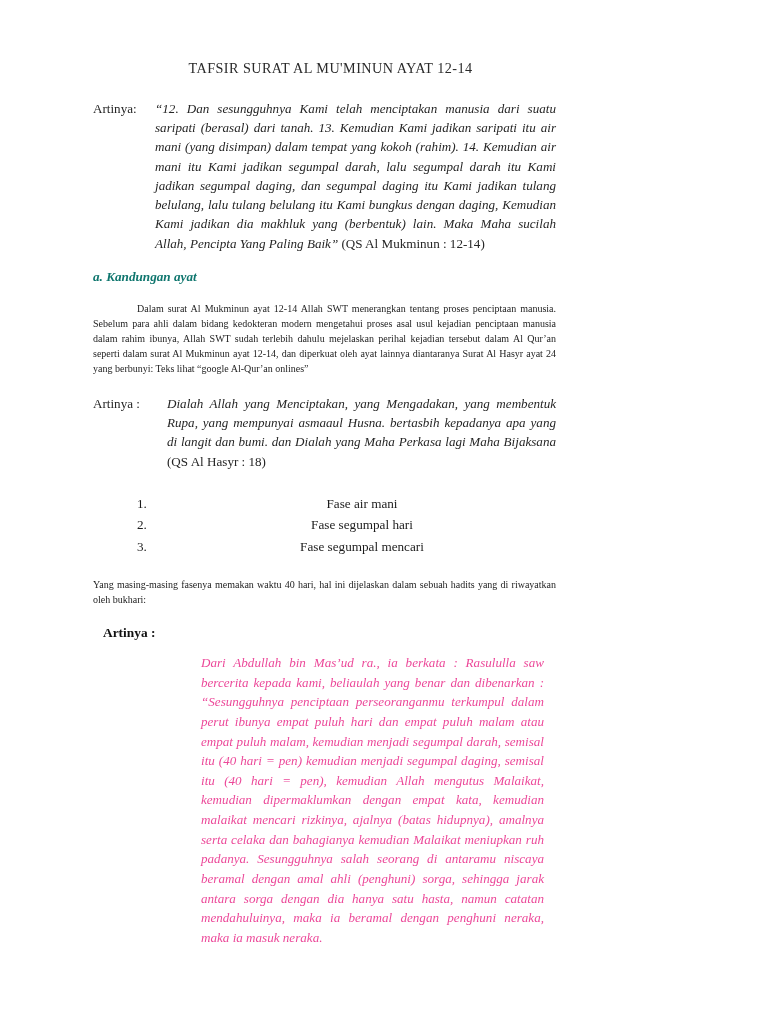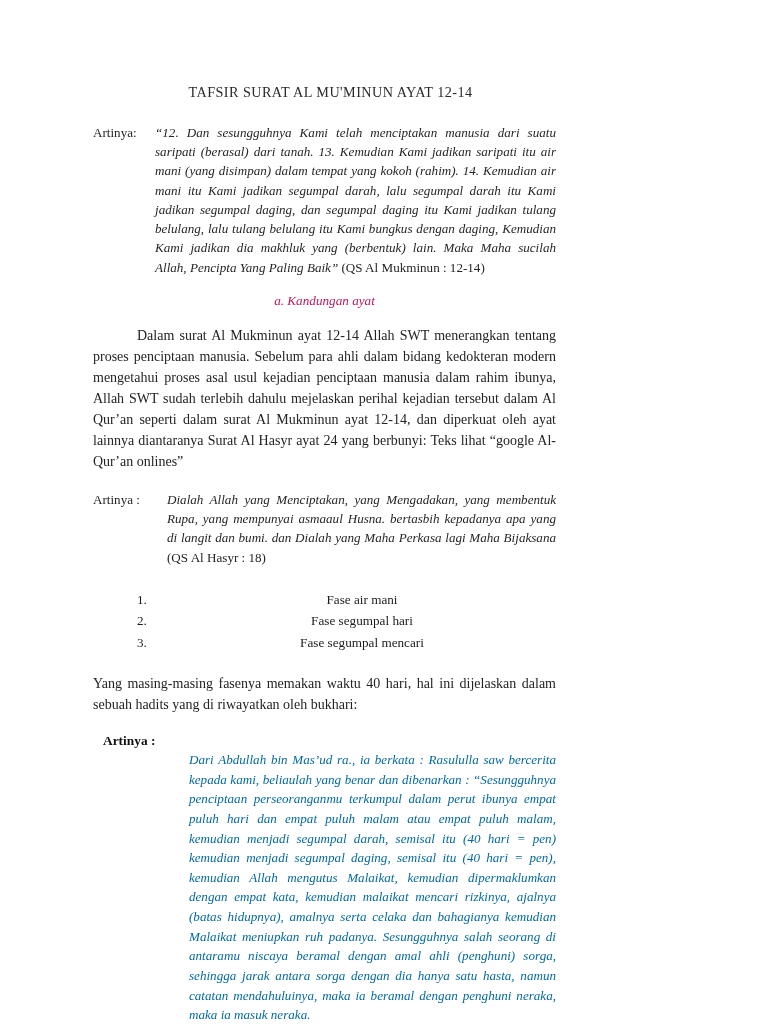--- a/index.html
+++ b/index.html
@@ -14,21 +14,21 @@
     color: #1c1c1c;
     overflow: hidden;
     position: relative;
   }
   .page {
     position: absolute;
     left: 0; top: 0;
     width: 644px;
     height: 1024px;
     box-sizing: border-box;
-    padding: 84px 88px 40px 93px;
+    padding: 60px 88px 40px 93px;
     background: #ffffff;
   }
 
   
   .doc-title {
     text-align: center;
     font-size: 14.2px;
     letter-spacing: 0.45px;
     margin: 0 0 22px 0;
     font-weight: normal;
@@ -56,32 +56,31 @@
   }
   .verse-block .roman {
     font-style: normal;
   }
   #verse-mukminun { margin-bottom: 16px; }
   #verse-hasyr { margin-bottom: 22px; }
   #verse-hasyr { padding-left: 74px; }
 
   
   .section-heading {
-    font-weight: normal;
+    font-weight: bold;
     font-style: italic;
     font-size: 13.2px;
     margin: 0 0 16px 0;
-    color: #be185d;
-    text-align: center;
+    color: #0f766e;
   }
 
   
   .body-par {
     text-align: justify;
-    font-size: 14px;
+    font-size: 10px;
     line-height: 1.5;
     text-indent: 44px;
     margin: 0 0 18px 0;
     color: #232323;
   }
   .body-par.no-indent { text-indent: 0; }
 
   
   ol.phase-list {
     margin: 0 0 20px 0;
@@ -108,27 +107,27 @@
   .hadith-label {
     font-weight: bold;
     font-size: 13.4px;
     margin: 0 0 1px 0;
     padding-left: 10px;
     color: #111111;
   }
 
   
   .hadith-block {
-    margin: 0;
+    margin: 12px;
     padding-left: 96px;
     text-align: justify;
     font-style: italic;
     font-size: 13.1px;
     line-height: 1.5;
-    color: #0369a1;
+    color: #ec4899;
   }
 </style>
 </head>
 <body>
 
 <div class="page">
 
   <h1 class="doc-title">TAFSIR SURAT AL MU'MINUN AYAT 12-14</h1>
 
   <p class="verse-block" id="verse-mukminun"><span class="lead">Artinya:</span><span>“12. Dan sesungguhnya Kami telah menciptakan manusia dari suatu saripati (berasal) dari tanah. 13. Kemudian Kami jadikan saripati itu air mani (yang disimpan) dalam tempat yang kokoh (rahim). 14. Kemudian air mani itu Kami jadikan segumpal darah, lalu segumpal darah itu Kami jadikan segumpal daging, dan segumpal daging itu Kami jadikan tulang belulang, lalu tulang belulang itu Kami bungkus dengan daging, Kemudian Kami jadikan dia makhluk yang (berbentuk) lain. Maka Maha sucilah Allah, Pencipta Yang Paling Baik” </span><span class="roman">(QS Al Mukminun : 12-14)</span></p>

